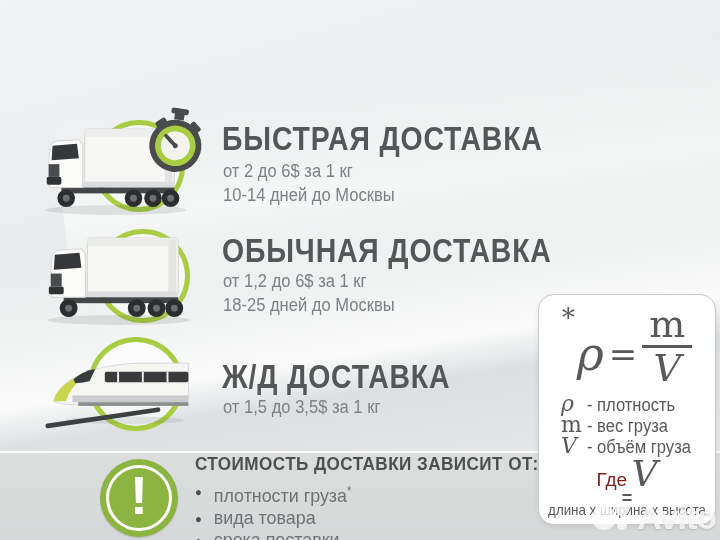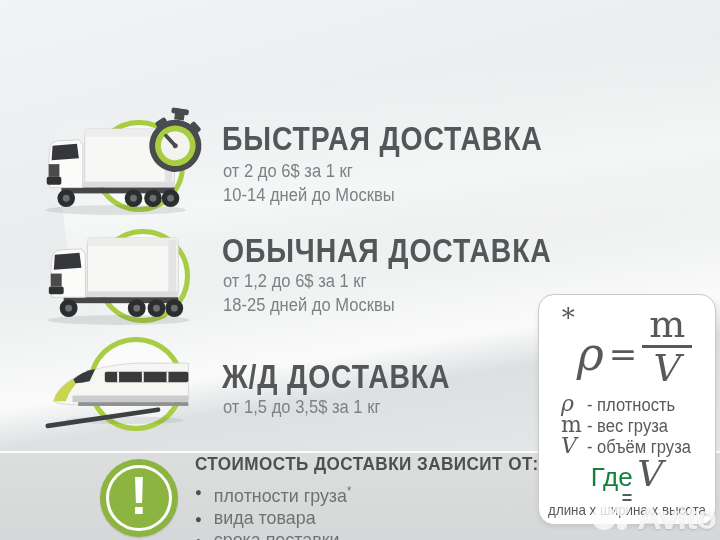--- a/index.html
+++ b/index.html
@@ -76,21 +76,21 @@
   .f-frac{text-align:center;}
   .f-num{display:block;font-family:"DejaVu Serif",serif;font-size:38px;line-height:1.05;
     border-bottom:3px solid #58595b;padding:0 7px;}
   .f-den{display:block;font-family:"DejaVu Serif",serif;font-style:italic;font-size:38px;line-height:1.1;}
   .f-legend{position:absolute;top:96px;left:22px;}
   .f-row{display:flex;align-items:baseline;height:21px;}
   .f-sym{width:26px;font-family:"DejaVu Serif",serif;font-style:italic;font-size:22px;}
   .f-sym.rm{font-style:normal;}
   .f-desc{font-size:18px;color:#58595b;transform:scaleX(0.92);transform-origin:left center;white-space:nowrap;}
   .f-where{position:absolute;top:158px;left:0;right:0;text-align:center;}
-  .f-where-word{font-size:26px;color:#15803d;}
+  .f-where-word{font-size:19px;color:#7f1d1d;}
   .f-where-sym{font-family:"DejaVu Serif",serif;font-style:italic;font-size:36px;}
   .f-where-eq{position:absolute;top:194px;left:0;right:0;text-align:center;
     font-size:18px;font-weight:bold;line-height:1;}
   .f-dims{position:absolute;top:207px;left:0;right:0;text-align:center;font-size:14.5px;color:#58595b;
     transform:scaleX(0.92);transform-origin:center top;white-space:nowrap;}
 
   
   .watermark{position:absolute;right:0;bottom:2px;z-index:9;display:flex;align-items:center;
     color:rgba(252,252,252,0.8);text-shadow:0 1px 2px rgba(100,100,100,0.25);}
   .watermark-text{font-size:34px;font-weight:bold;letter-spacing:-1px;line-height:1;padding-right:4px;}

